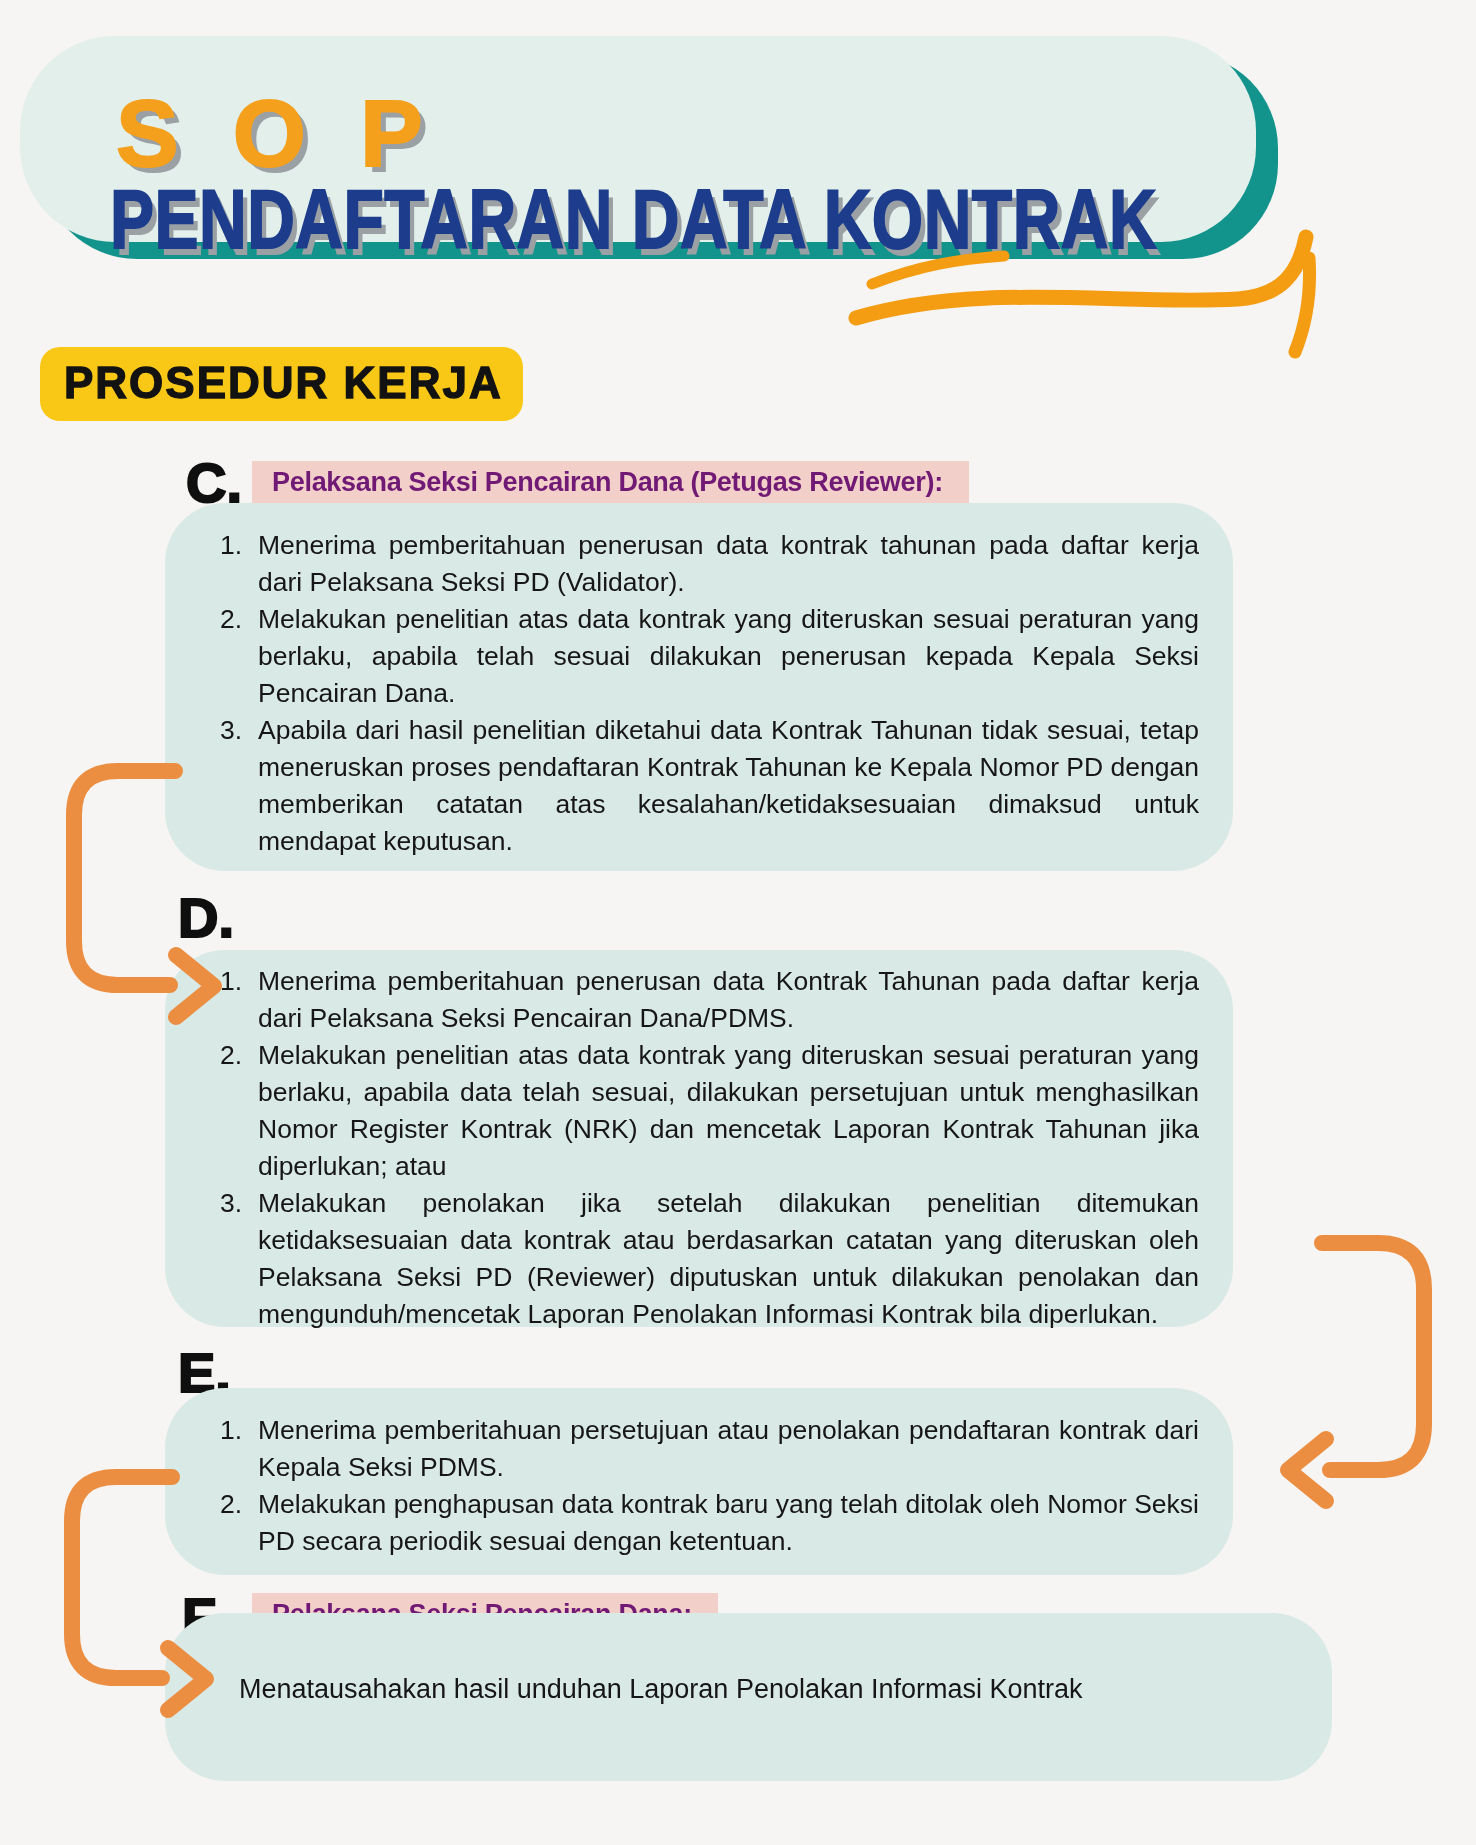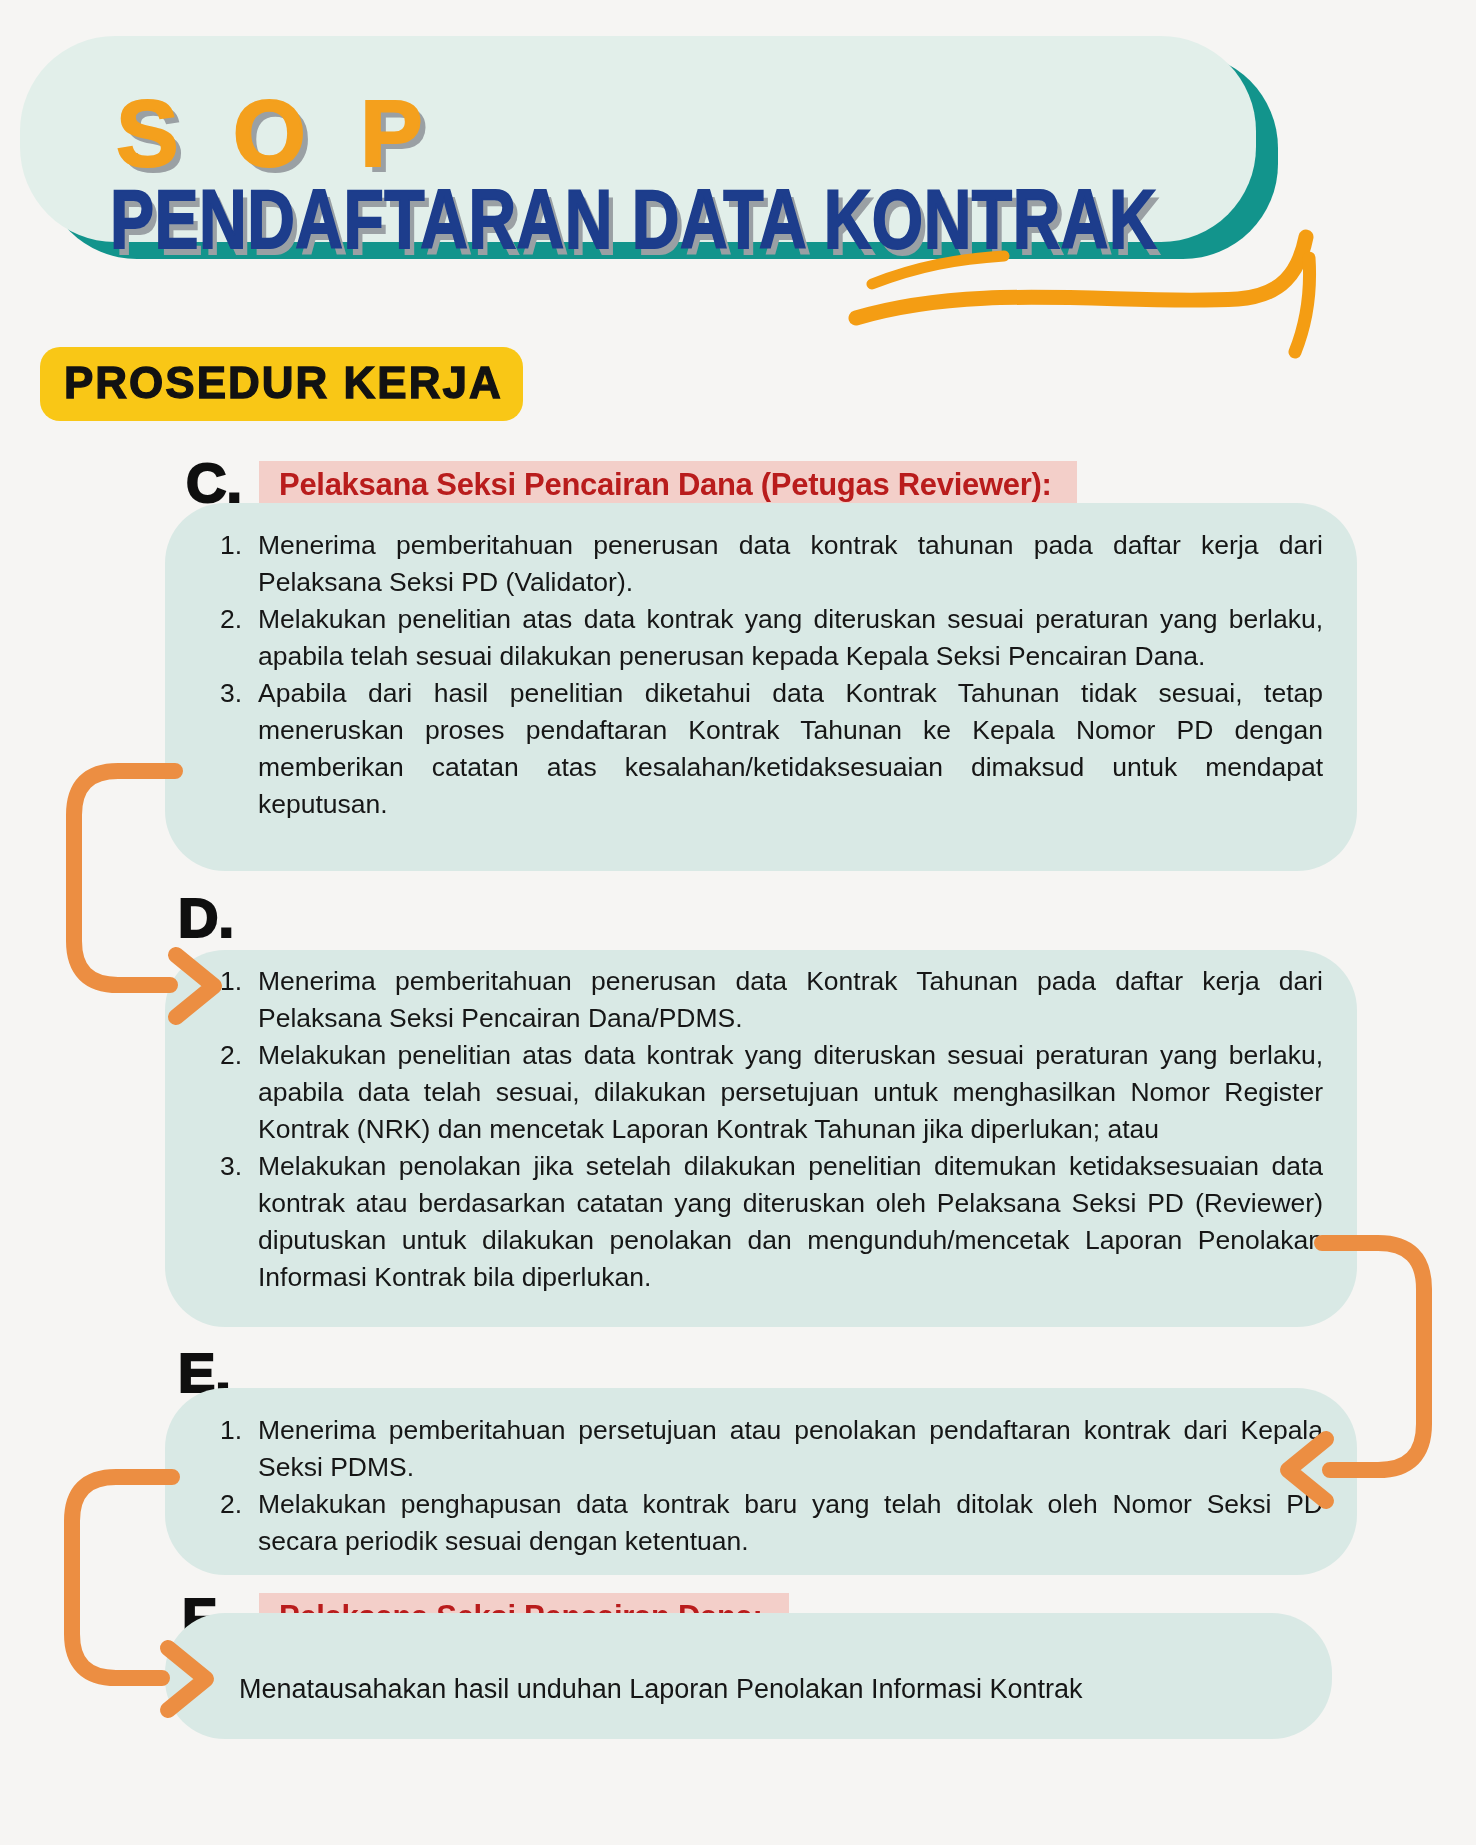--- a/index.html
+++ b/index.html
@@ -36,26 +36,26 @@
   }
   .badge span {
     font-size:44px; font-weight:bold; letter-spacing:2px; color:#121212;
     -webkit-text-stroke:1.3px #121212; white-space:nowrap;
   }
   .sec-letter {
     position:absolute; font-size:56px; font-weight:bold; color:#0f0f0f;
     -webkit-text-stroke:2.2px #0f0f0f; line-height:1;
   }
   .sec-heading {
-    position:absolute; left:259px; background:var(--pink);
-    padding:6px 26px 8px 20px; font-size:31px; font-weight:bold;
-    letter-spacing:-0.3px; color:#b91c1c; white-space:nowrap;
+    position:absolute; left:252px; background:var(--pink);
+    padding:6px 26px 8px 20px; font-size:27px; font-weight:bold;
+    letter-spacing:-0.3px; color:#701a75; white-space:nowrap;
   }
   .box {
-    position:absolute; left:165px; width:1192px; background:var(--mint);
+    position:absolute; left:165px; width:1068px; background:var(--mint);
     border-radius:60px;
   }
   .items {
     list-style:none; margin:0; counter-reset:n; padding:24px 34px 0 53px;
   }
   .items li {
     counter-increment:n; position:relative; padding-left:40px;
     font-size:26.5px; line-height:37px; text-align:justify; color:var(--text);
   }
   .items li::before { content:counter(n) "."; position:absolute; left:2px; top:0; }
@@ -103,21 +103,21 @@
   <div class="sec-letter" style="left:178px; top:1345px;">E.</div>
   <div class="box" style="top:1377px; height:187px;margin-top:11px;">
     <ol class="items">
       <li>Menerima pemberitahuan persetujuan atau penolakan pendaftaran kontrak dari Kepala Seksi PDMS.</li>
       <li>Melakukan penghapusan data kontrak baru yang telah ditolak oleh Nomor Seksi PD secara periodik sesuai dengan ketentuan.</li>
     </ol>
   </div>
 
   <div class="sec-letter" style="left:182px; top:1590px;">F.</div>
   <div class="sec-heading" style="top:1593px;">Pelaksana Seksi Pencairan Dana:</div>
-  <div class="box" style="top:1613px; height:126px; width:1167px;">
+  <div class="box" style="top:1613px; height:168px; width:1167px;">
     <div class="plain-body">Menatausahakan hasil unduhan Laporan Penolakan Informasi Kontrak</div>
   </div>
 
   <svg class="overlay" width="1476" height="1845" viewBox="0 0 1476 1845">
     <g>
       <path class="swoosh" stroke-width="15" d="M 856 318 C 980 281 1125 306 1238 299 C 1282 296 1299 272 1306 237"></path>
       <path class="swoosh" stroke-width="11" d="M 872 284 C 918 266 958 259 1004 256"></path>
       <path class="swoosh" stroke-width="13" d="M 1295 352 C 1307 322 1311 288 1309 258"></path>
     </g>
     <g class="flow-arrow">

